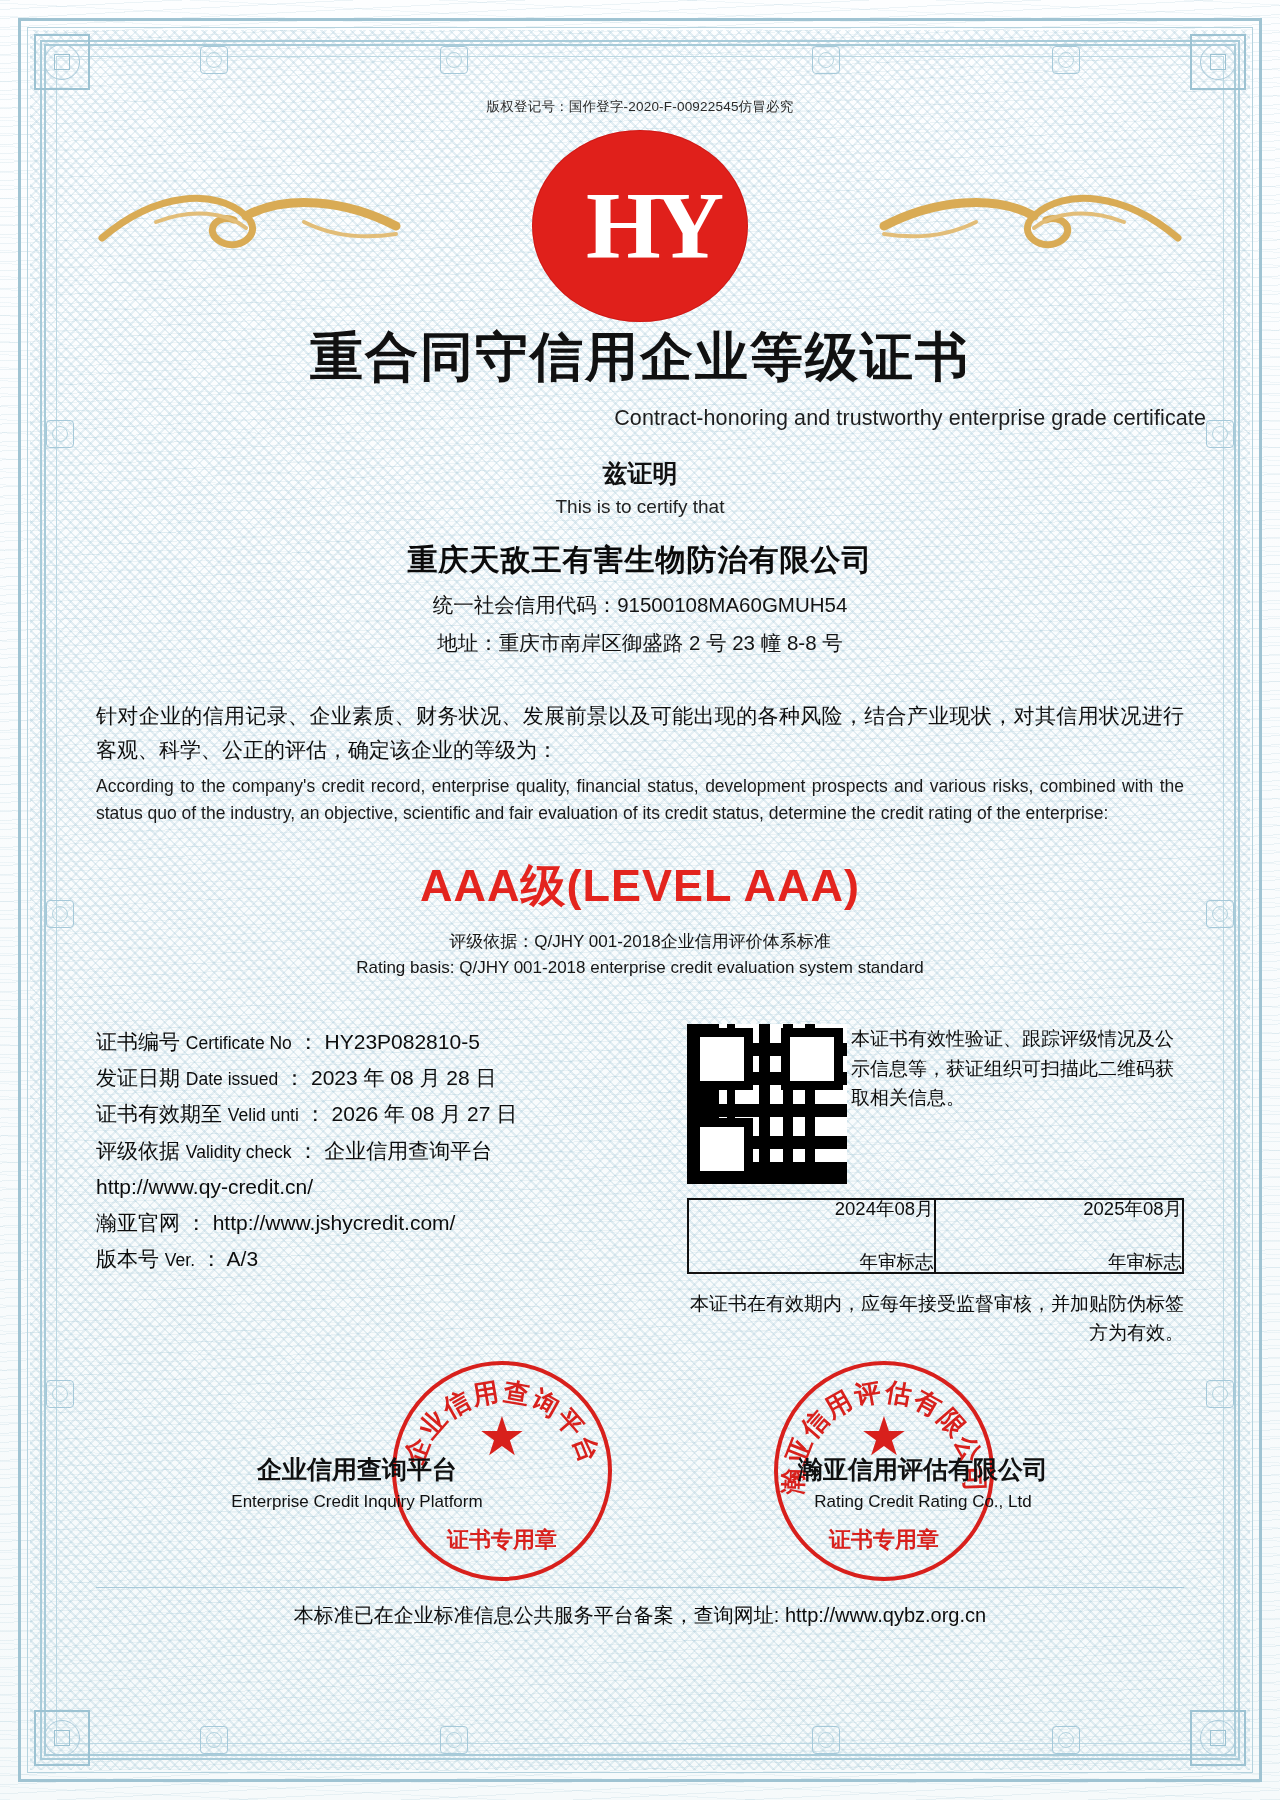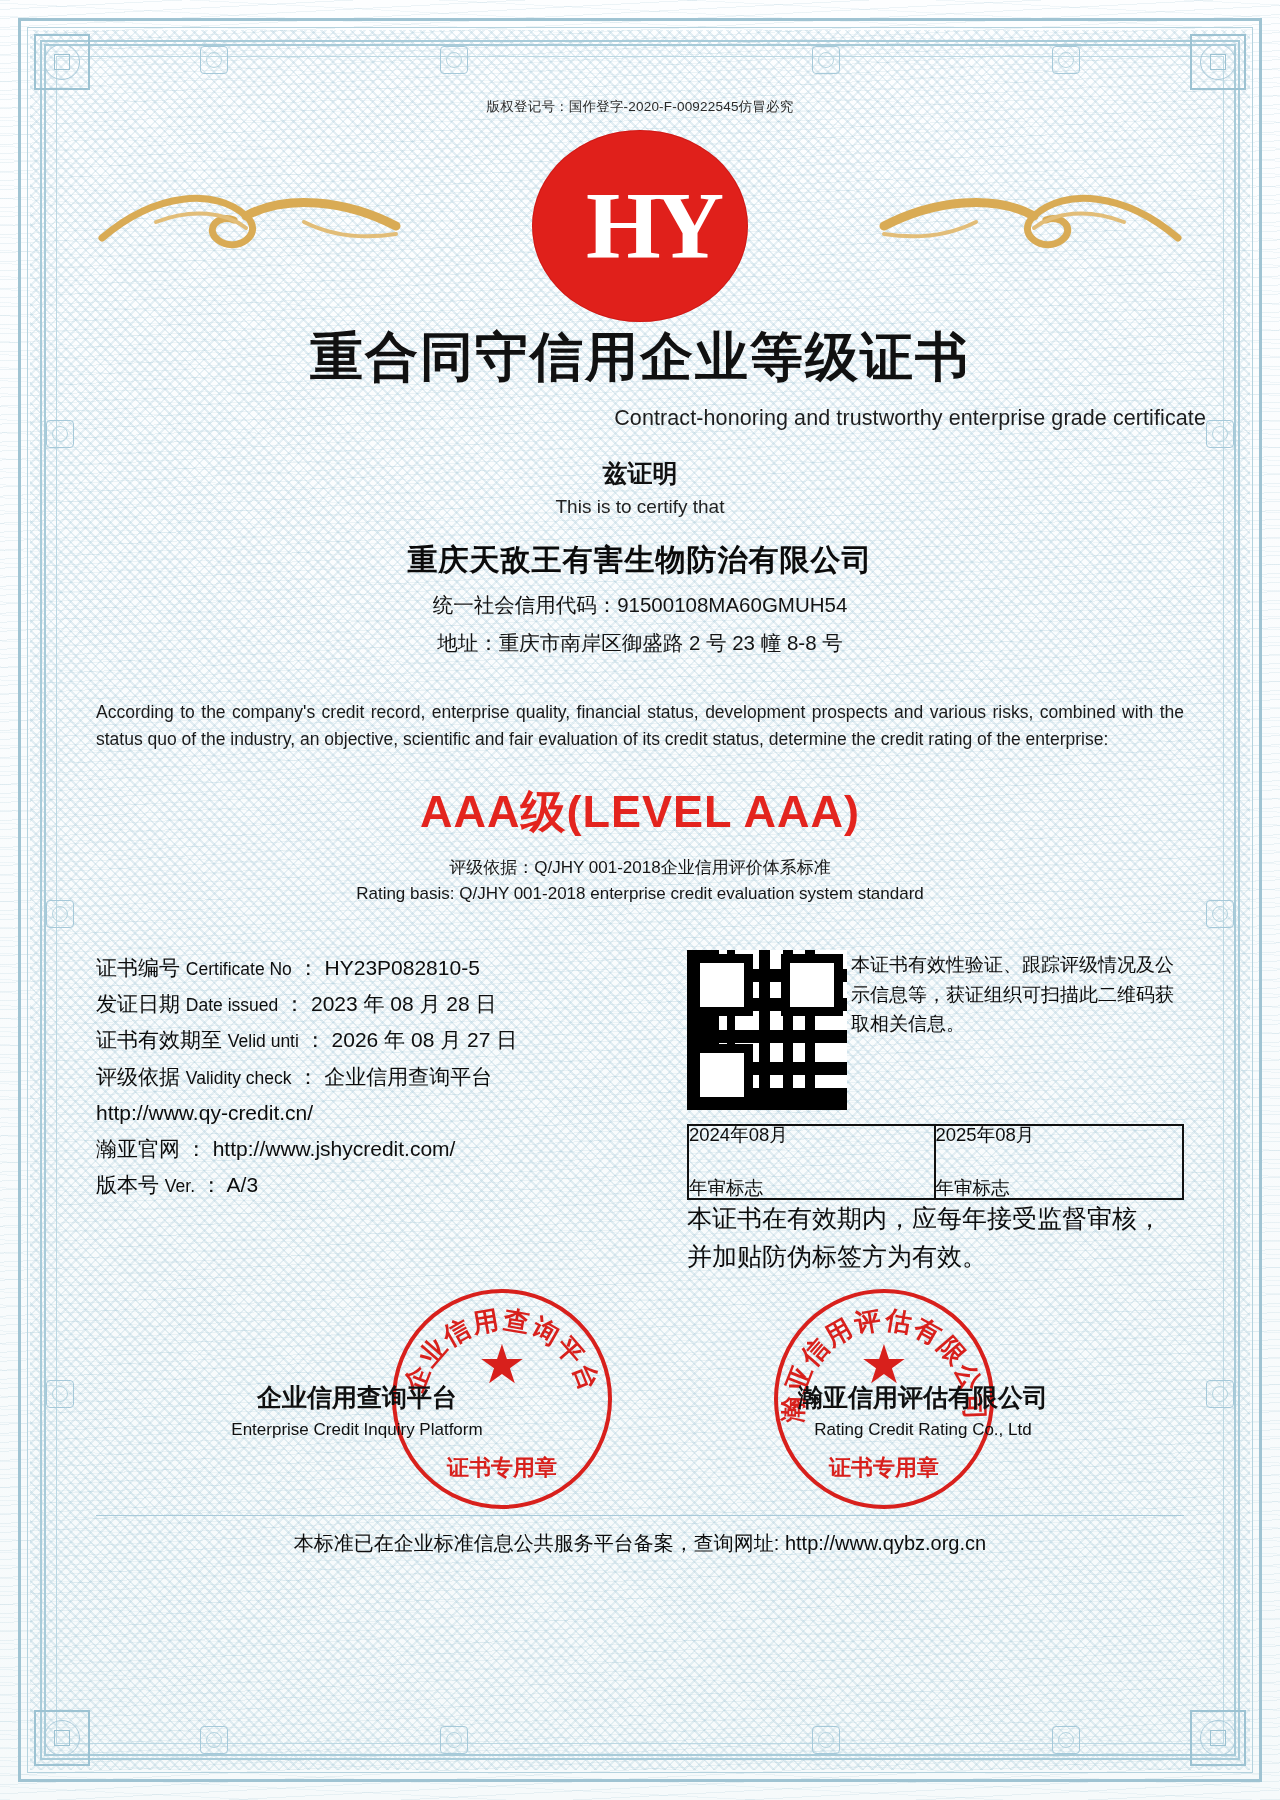--- a/index.html
+++ b/index.html
@@ -126,25 +126,25 @@
   .qr:before{left:4px;top:4px;}
   .qr:after{right:4px;top:4px;}
   .qr span{
     position:absolute;left:4px;bottom:4px;width:44px;height:44px;border:9px solid #000;background:#fff;
     box-shadow:inset 0 0 0 8px #fff;
   }
   .qr-note{font-size:19px;line-height:1.55;color:#0d0d0d;}
   .stamps{display:flex;margin-top:14px;}
   .stamp-box{
     width:50%;height:76px;border:2px solid #111;box-sizing:border-box;
-    display:flex;flex-direction:column;align-items:flex-start;justify-content:center;
+    display:flex;flex-direction:column;align-items:flex-end;justify-content:center;
     font-size:18.5px;color:#0d0d0d;line-height:1.35;gap:28px;
   }
   .stamp-box+.stamp-box{border-left:none;}
-  .audit-note{margin-top:0;font-size:25px;line-height:1.5;color:#0d0d0d;text-align:left;}
+  .audit-note{margin-top:16px;font-size:19px;line-height:1.5;color:#0d0d0d;text-align:right;}
 
   
   .seals{position:relative;height:230px;margin-top:10px;}
   .rseal{
     position:absolute;width:212px;height:212px;border-radius:50%;
     border:4px solid #d8201c;top:4px;
     color:#d8201c;
   }
   .rseal.left{left:318px;}
   .rseal.right{left:700px;}
@@ -244,20 +244,21 @@
     <div class="title-en">Contract-honoring and trustworthy enterprise grade certificate</div>
 
     <div class="certify-cn">兹证明</div>
     <div class="certify-en">This is to certify that</div>
 
     <div class="company">重庆天敌王有害生物防治有限公司</div>
     <div class="company-line">统一社会信用代码：91500108MA60GMUH54</div>
     <div class="company-line">地址：重庆市南岸区御盛路 2 号 23 幢 8-8 号</div>
 
     <div class="para">
+      <div class="cn">针对企业的信用记录、企业素质、财务状况、发展前景以及可能出现的各种风险，结合产业现状，对其信用状况进行客观、科学、公正的评估，确定该企业的等级为：</div>
       <div class="en">According to the company's credit record, enterprise quality, financial status, development prospects and various risks, combined with the status quo of the industry, an objective, scientific and fair evaluation of its credit status, determine the credit rating of the enterprise:</div>
     </div>
 
     <div class="level">AAA级(LEVEL AAA)</div>
     <div class="basis-cn">评级依据：Q/JHY 001-2018企业信用评价体系标准</div>
     <div class="basis-en">Rating basis: Q/JHY 001-2018 enterprise credit evaluation system standard</div>
 
     <div class="mid">
       <div class="mid-left">
         <div class="row">

